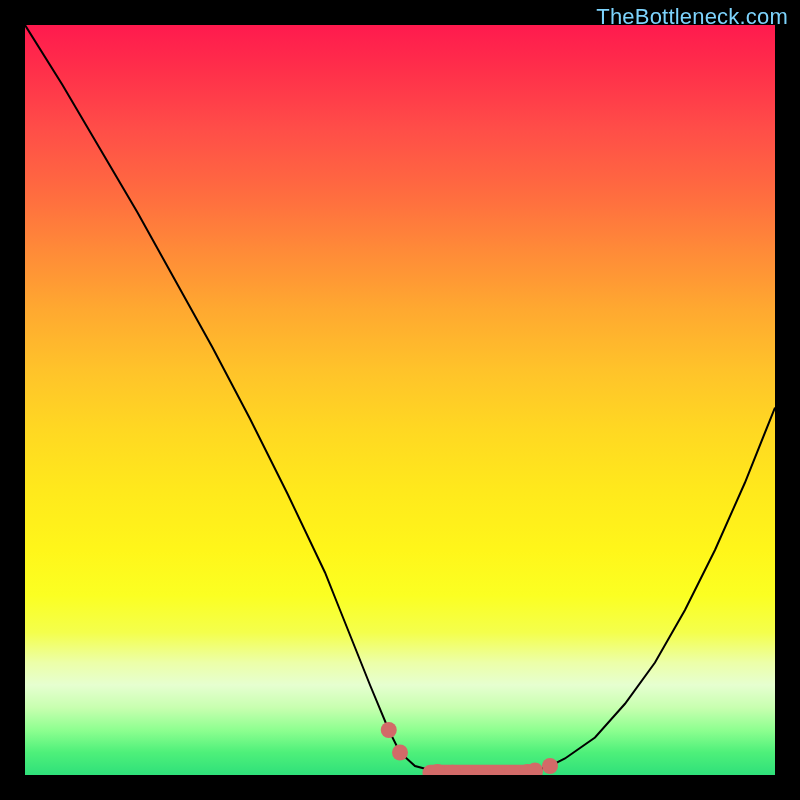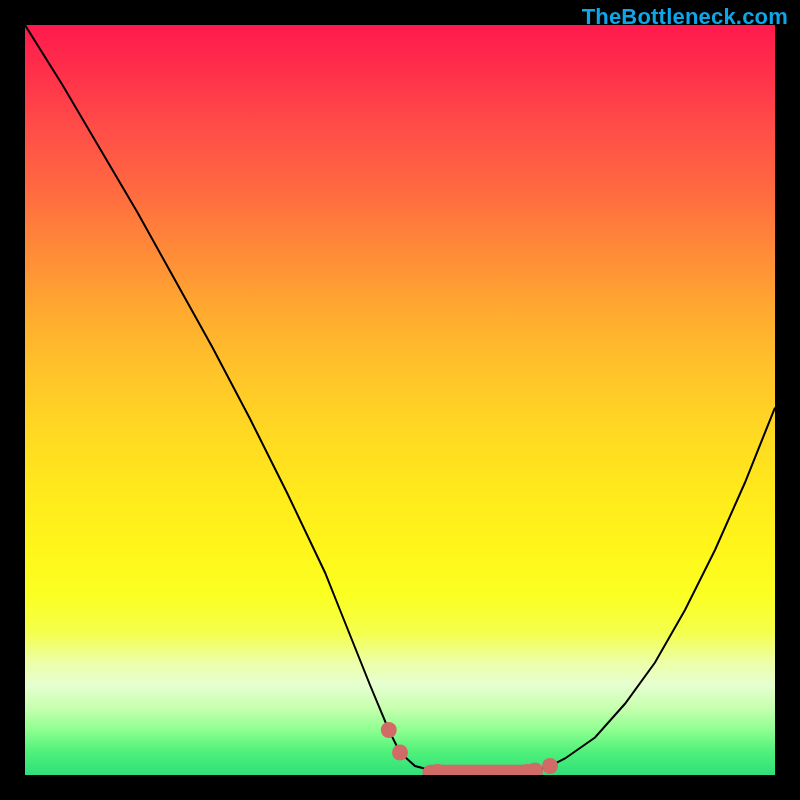--- a/index.html
+++ b/index.html
@@ -14,23 +14,23 @@
   .frame {
     position: relative;
     width: 800px;
     height: 800px;
     background: #000;
   }
   .watermark {
     position: absolute;
     top: 4px;
     right: 12px;
-    color: #0ea5e9;
+    color: #7dd3fc;
     font-size: 22px;
-    font-weight: 700;
+    font-weight: 400;
     letter-spacing: 0.2px;
     z-index: 30;
   }
   .plot-area {
     position: absolute;
     left: 25px;
     top: 25px;
     width: 750px;
     height: 750px;
     overflow: hidden;

